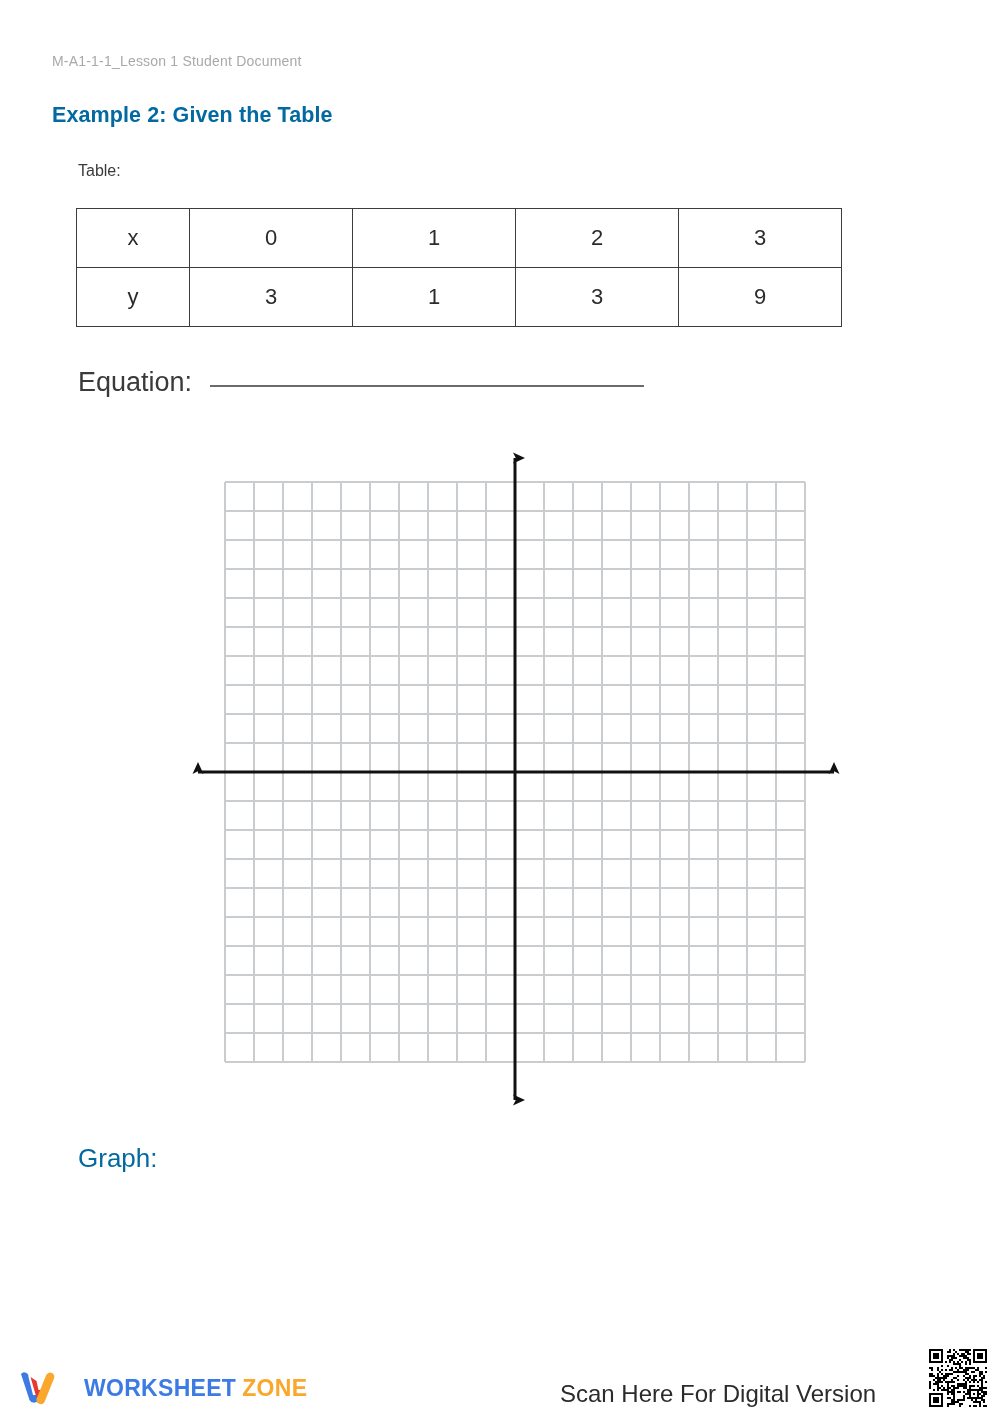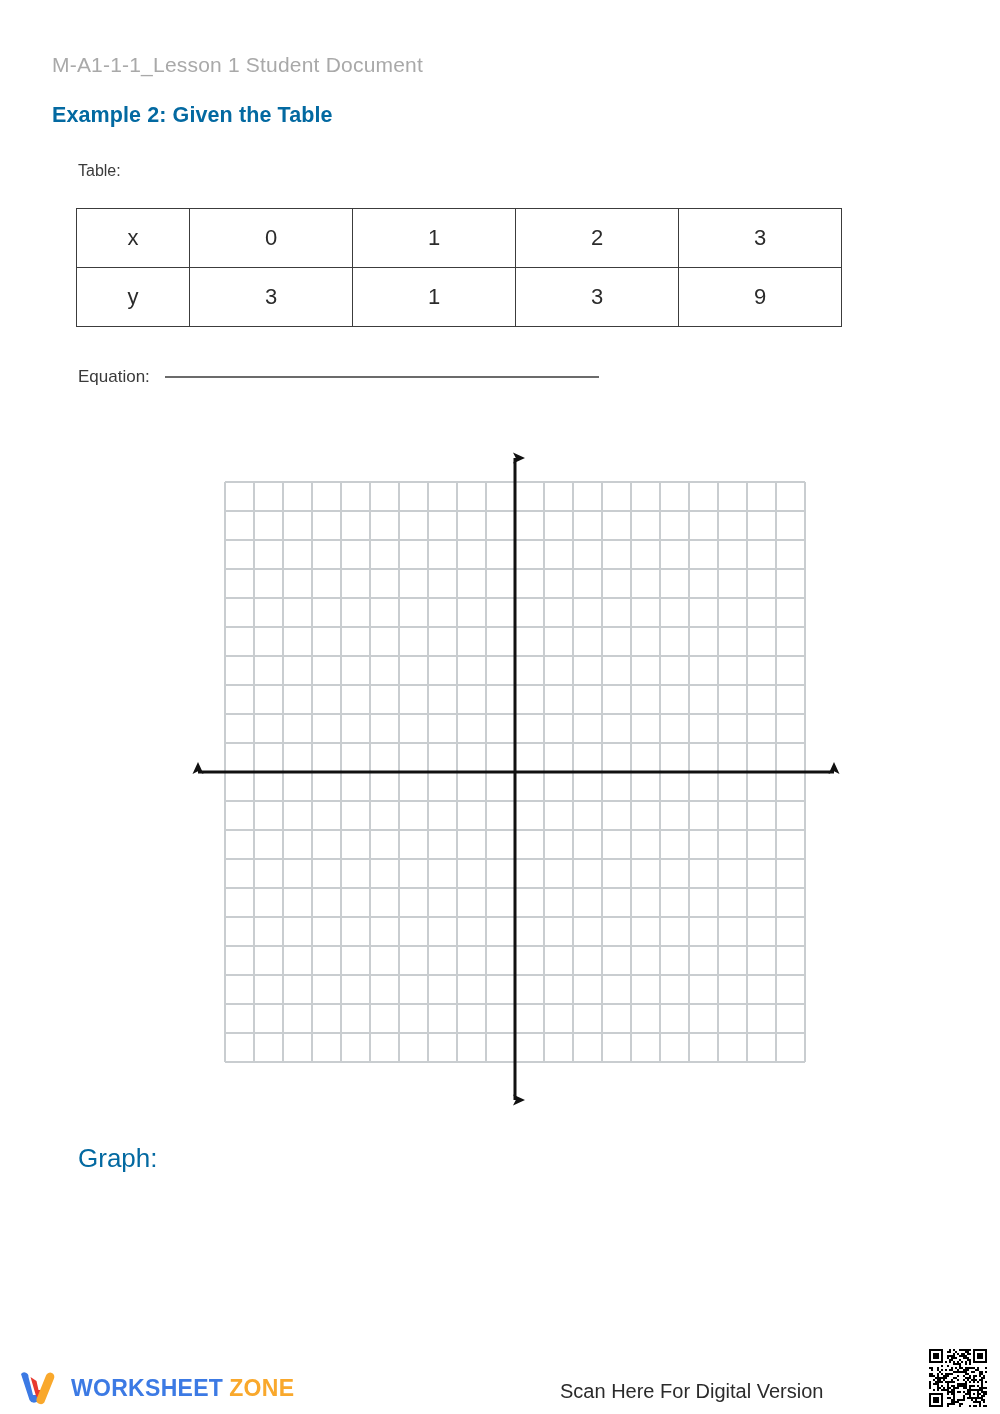--- a/index.html
+++ b/index.html
@@ -14,21 +14,21 @@
     color: #2d2d2d;
     position: relative;
     overflow: hidden;
   }
 
   
   .doc-header {
     position: absolute;
     left: 52px;
     top: 53px;
-    font-size: 21px;
+    font-size: 14px;
     color: #a9a9a9;
     letter-spacing: 0.2px;
     white-space: nowrap;
   }
   .doc-title {
     position: absolute;
     left: 52px;
     top: 103px;
     font-size: 21.5px;
     font-weight: bold;
@@ -42,21 +42,21 @@
     position: absolute;
     left: 78px;
     top: 162px;
     font-size: 16px;
     color: #3a3a3a;
   }
   .label-equation {
     position: absolute;
     left: 78px;
     top: 367px;
-    font-size: 17px;
+    font-size: 27px;
     color: #3a3a3a;
     white-space: nowrap;
   }
   .equation-line {
     display: inline-block;
     width: 434px;
     border-bottom: 2px solid #6b6b6b;
     margin-left: 10px;
     vertical-align: 4px;
   }
@@ -104,35 +104,35 @@
     fill: #1a1a1a;
   }
 
   
   .footer-logo {
     position: absolute;
     left: 16px;
     top: 1368px;
     display: flex;
     align-items: center;
-    gap: 13px;
+    gap: 26px;
   }
   .logo-wordmark {
     font-size: 23px;
     font-weight: bold;
     letter-spacing: 0.3px;
   }
   .logo-worksheet { color: #3c7ae4; }
   .logo-zone { color: #f9a82c; margin-left: 6px; }
 
   .scan-text {
     position: absolute;
     left: 560px;
     top: 1380px;
-    font-size: 20px;
+    font-size: 24px;
     color: #2b2b2b;
     white-space: nowrap;
   }
   .qr-box {
     position: absolute;
     left: 925px;
     top: 1345px;
     width: 66px;
     height: 66px;
     background: #ffffff;

